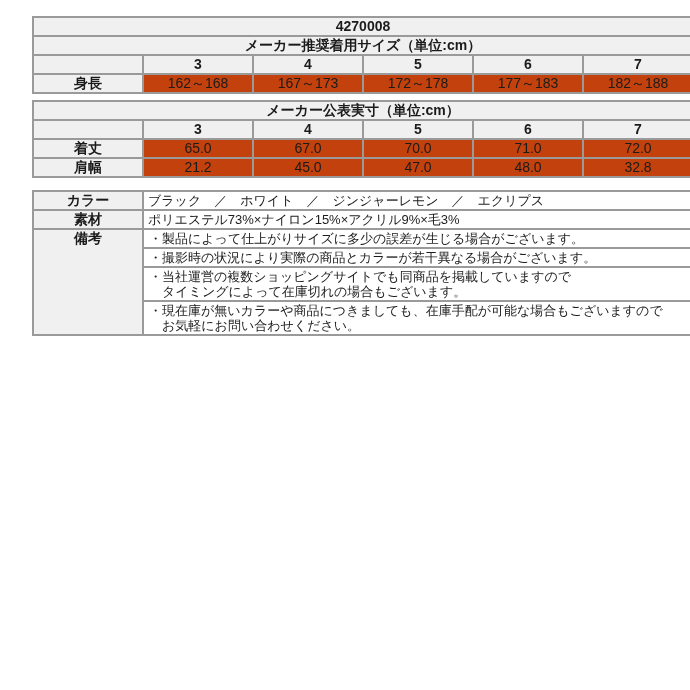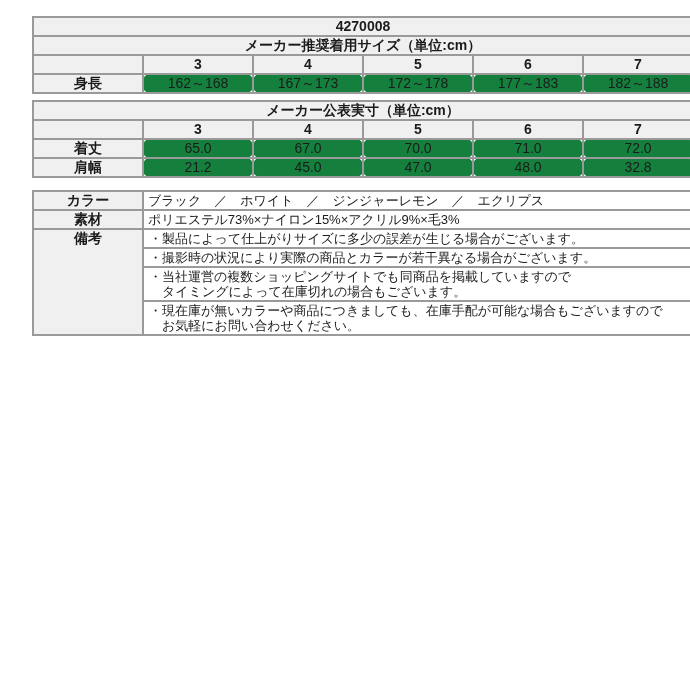--- a/index.html
+++ b/index.html
@@ -57,23 +57,22 @@
     background: #f0f0f0;
     font-weight: bold;
     font-size: 15px;
   }
   .lbl {
     background: #f0f0f0;
     font-weight: bold;
     font-size: 14px;
   }
   .val {
-    background: #15803d;
-    font-size: 14px;
-    border-radius: 7px;
+    background: #c2410c;
+    font-size: 14px;
   }
   .t2 { margin-top: 6px; }
   .t3 { margin-top: 12px; }
   table.t3 td.content {
     background: #ffffff;
     text-align: left;
     font-size: 13px;
     white-space: nowrap;
   }
   table.t3 td.note {

